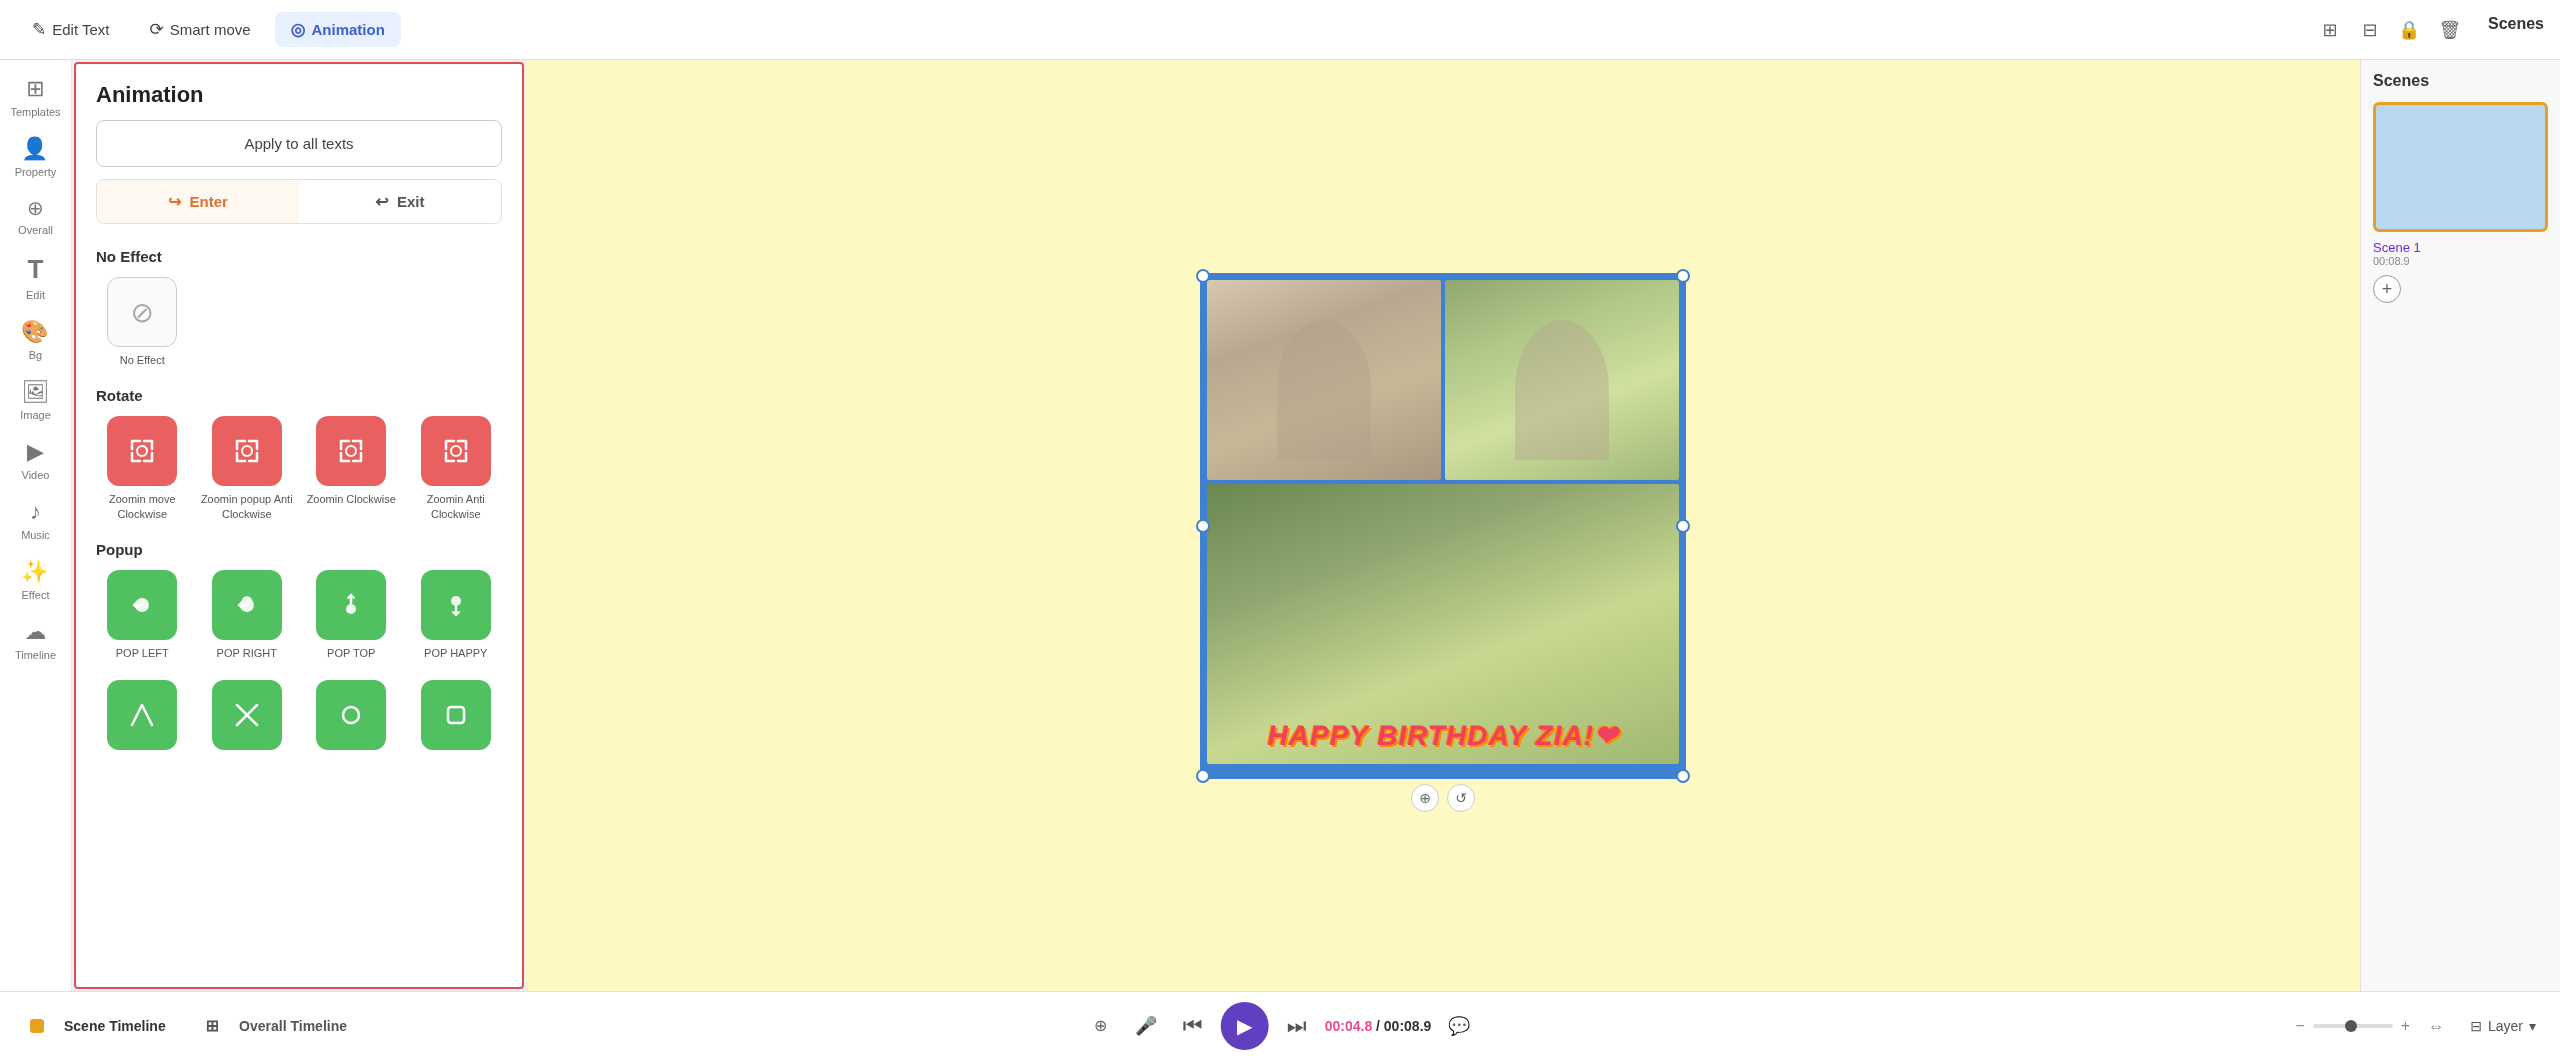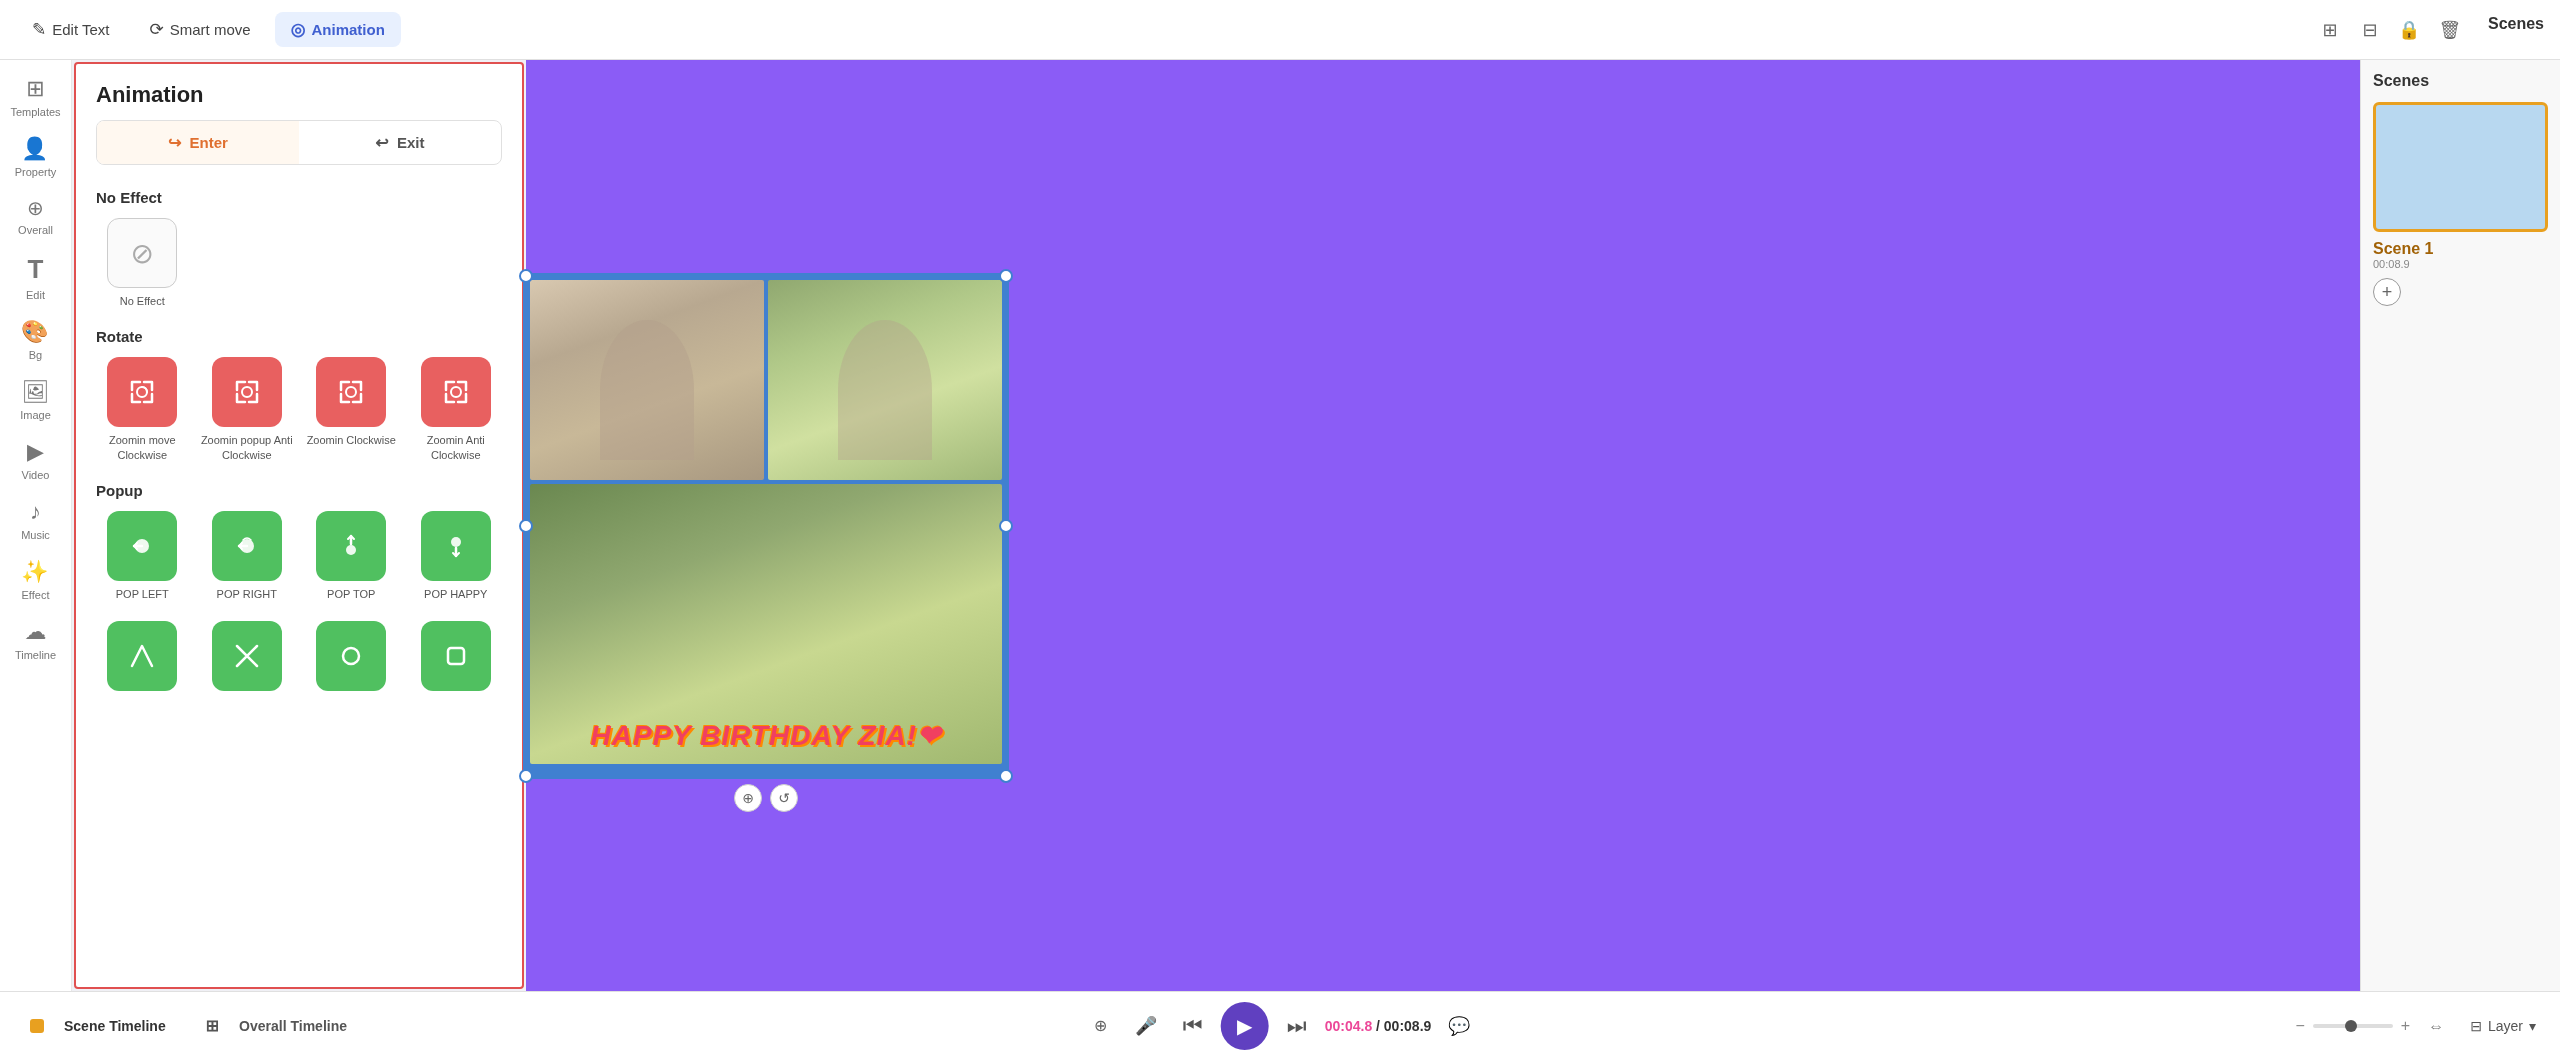--- a/index.html
+++ b/index.html
@@ -185,24 +185,24 @@
     .effect-label {
       font-size: 11px;
       color: #555;
       text-align: center;
       line-height: 1.3;
     }
 
     
     .canvas-area {
       flex: 1;
-      background: #8b5cf6;
+      background: #fef9c3;
       display: flex;
       flex-direction: column;
-      align-items: flex-start;
+      align-items: center;
       justify-content: center;
       position: relative;
     }
     .canvas-workspace {
       position: relative;
       width: 480px;
       height: 500px;
     }
     .canvas-border {
       position: absolute;
@@ -321,21 +321,21 @@
     .scene-thumb {
       width: 100%;
       border: 3px solid #e8a020;
       border-radius: 6px;
       background: #b8d8f0;
       height: 130px;
       margin-bottom: 8px;
       position: relative;
     }
     .scene-info { margin-bottom: 8px; }
-    .scene-name { font-size: 16px; font-weight: 700; color: #a16207; }
+    .scene-name { font-size: 13px; font-weight: 400; color: #6d28d9; }
     .scene-duration { font-size: 11px; color: #888; }
     .add-scene-btn {
       width: 28px; height: 28px;
       border: 1.5px solid #999;
       background: #fff;
       border-radius: 50%;
       cursor: pointer;
       font-size: 18px;
       color: #666;
       display: flex; align-items: center; justify-content: center;
@@ -492,20 +492,21 @@
     </div>
     <div class="sidebar-item">
       <span class="si-icon">☁</span>
       <span class="si-label">Timeline</span>
     </div>
   </div>
 
   <div class="animation-panel">
     <div class="panel-title">Animation</div>
 
+    <button class="apply-btn">Apply to all texts</button>
 
     <div class="enter-exit-tabs">
       <button class="tab-btn active">
         <span style="font-size:16px;">↪</span>
         <span>Enter</span>
       </button>
       <button class="tab-btn">
         <span style="font-size:16px;">↩</span>
         <span>Exit</span>
       </button>

